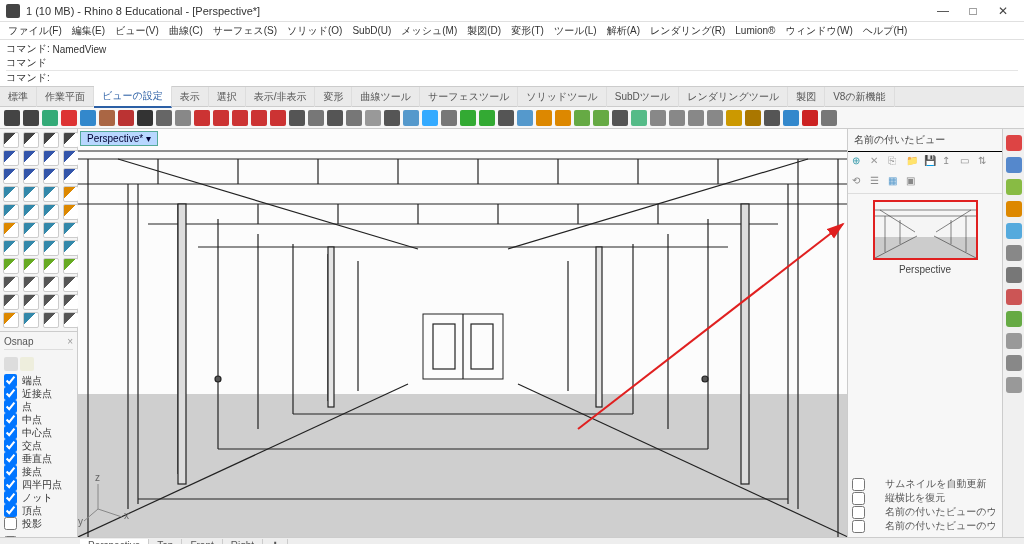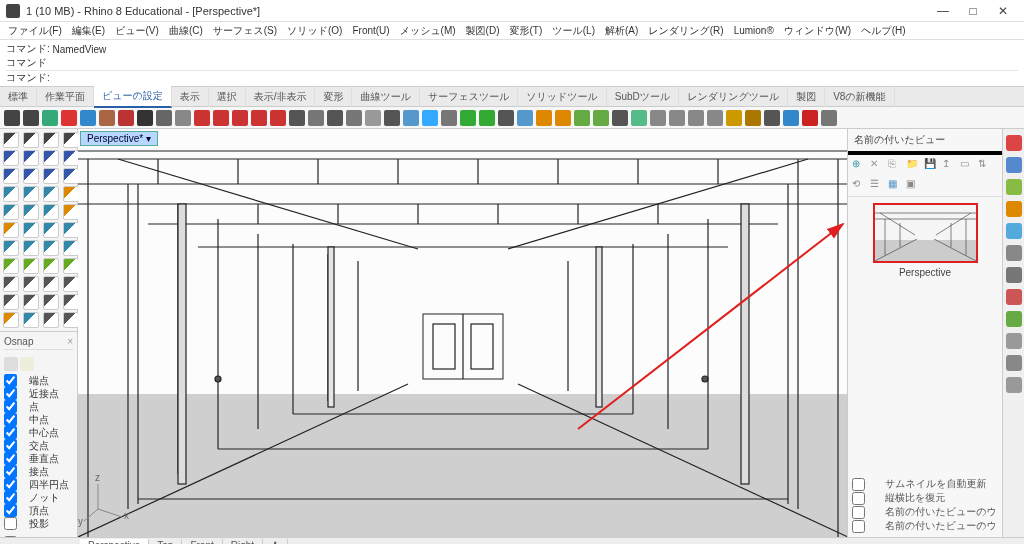--- a/index.html
+++ b/index.html
@@ -17,25 +17,25 @@
 .tabbar span { padding:3px 8px; color:#555; font-size:10px; cursor:pointer; border-right:1px solid #ddd; }
 .tabbar span.active { background:#fff; color:#2b5fa5; border-bottom:2px solid #2b5fa5; }
 .toolbar { height:22px; background:#f7f7f7; display:flex; align-items:center; padding:0 4px; gap:3px; border-bottom:1px solid #ccc; }
 .tbtn { width:16px; height:16px; border-radius:2px; display:inline-block; }
 .main { display:flex; height:408px; }
 .leftcol { width:78px; display:flex; flex-direction:column; background:#f5f5f5; border-right:1px solid #ccc; }
 .toolgrid { display:grid; grid-template-columns:repeat(4,18px); gap:2px; padding:3px; }
 .toolgrid .ti { width:16px; height:16px; background:#fff; border:1px solid #ccc; border-radius:2px; cursor:pointer; }
 .osnap { flex:1; padding:4px; font-size:9px; color:#333; overflow:hidden; border-top:1px solid #ccc; }
 .osnap .hdr { font-size:10px; color:#555; border-bottom:1px solid #ddd; padding-bottom:2px; margin-bottom:4px; display:flex; align-items:center; gap:4px; }
-.osnap .opt { display:flex; align-items:center; gap:12px; height:13px; }
+.osnap .opt { display:flex; align-items:center; gap:5px; height:13px; }
 .viewport { flex:1; position:relative; background:#fff; overflow:hidden; }
 .vplabel { position:absolute; top:2px; left:2px; background:#b8d7ff; padding:1px 6px; font-size:10px; color:#003; border:1px solid #5a9; z-index:5; }
 .rightpanel { width:155px; background:#f7f7f7; border-left:1px solid #ccc; display:flex; flex-direction:column; }
-.rightpanel .hdr { padding:4px 6px; font-size:10px; color:#444; border-bottom:4px solid #000000; }
+.rightpanel .hdr { padding:4px 6px; font-size:10px; color:#444; border-bottom:1px solid #000000; }
 .rightpanel .tbicons { padding:3px 4px; display:flex; gap:4px; flex-wrap:wrap; }
 .rightpanel .tbicons span { width:14px; height:14px; display:inline-block; }
 .namedview { margin:6px auto; width:105px; }
 .namedview .thumb { width:105px; height:60px; border:2px solid #e02020; background:#eee; position:relative; overflow:hidden; }
 .namedview .cap { text-align:center; font-size:10px; color:#444; padding-top:4px; }
 .rightpanel .opts { margin-top:auto; padding:4px; font-size:9px; color:#555; }
 .rightpanel .opts label { display:flex; align-items:center; gap:20px; height:14px; white-space:nowrap; overflow:hidden; }
 .righticons { width:22px; background:#f0f0f0; border-left:1px solid #ccc; display:flex; flex-direction:column; align-items:center; gap:6px; padding-top:6px; }
 .righticons .ri { width:16px; height:16px; border-radius:3px; cursor:pointer; }
 .viewtabs { height:16px; background:#eee; display:flex; align-items:center; padding-left:80px; gap:0; border-top:1px solid #ccc; font-size:10px; }
@@ -56,21 +56,21 @@
   <span class="wbtn">✕</span>
 </div>
 
 <div class="menubar" id="menubar">
     <span>ファイル(F)</span>
     <span>編集(E)</span>
     <span>ビュー(V)</span>
     <span>曲線(C)</span>
     <span>サーフェス(S)</span>
     <span>ソリッド(O)</span>
-    <span>Front(U)</span>
+    <span>SubD(U)</span>
     <span>メッシュ(M)</span>
     <span>製図(D)</span>
     <span>変形(T)</span>
     <span>ツール(L)</span>
     <span>解析(A)</span>
     <span>レンダリング(R)</span>
     <span>Lumion®</span>
     <span>ウィンドウ(W)</span>
     <span>ヘルプ(H)</span>
   </div>

